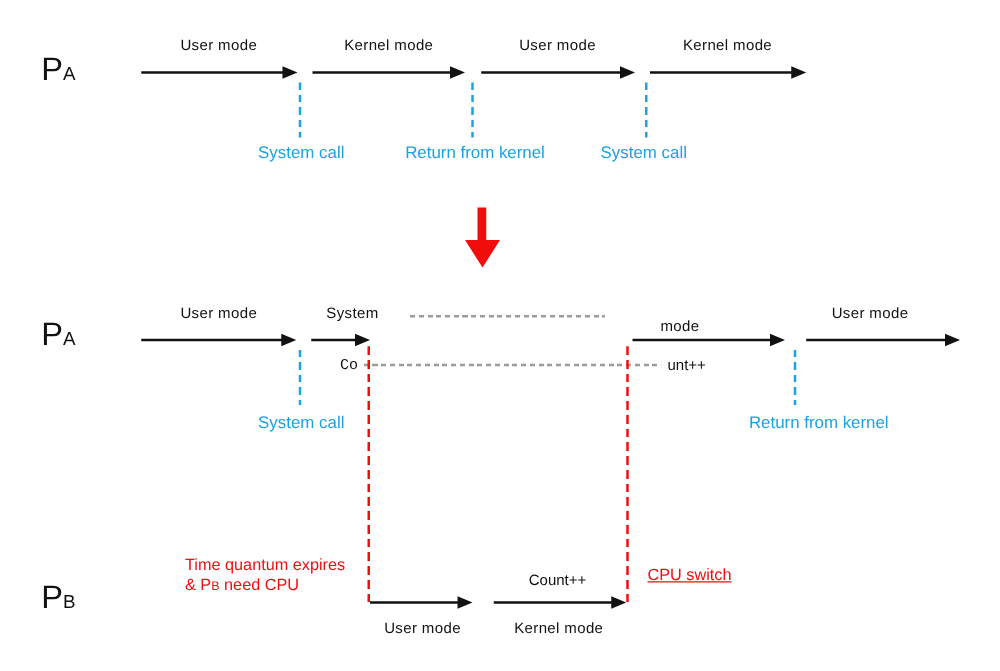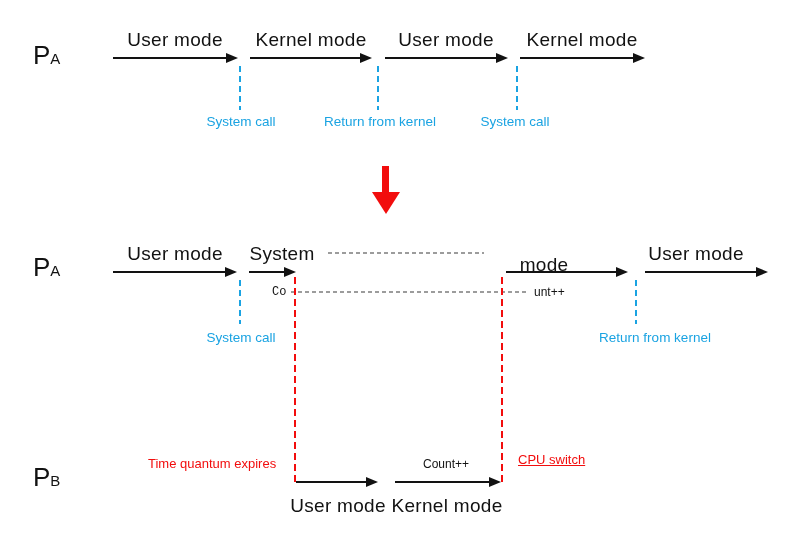--- a/index.html
+++ b/index.html
@@ -14,21 +14,21 @@
     position: relative;
     width: 800px;
     height: 537px;
     background: #ffffff;
     font-family: "Liberation Sans", "DejaVu Sans", sans-serif;
     color: var(--ink);
     overflow: hidden;
   }
   .abs { position: absolute; }
   .mode-label {
-    font-size: 19px;
+    font-size: 12px;
     letter-spacing: 0.3px;
     color: var(--ink);
     white-space: nowrap;
     transform: translateX(-50%);
   }
   .proc-label { font-size: 26px; color: var(--ink); line-height: 1; white-space: nowrap; }
   .proc-sub { font-size: 15px; }
   .cyan-label {
     font-size: 13.5px;
     color: var(--cyan);
@@ -152,22 +152,23 @@
   <div class="vdash-cyan" style="left:239px; top:280px; height:44px;"></div>
   <div class="vdash-cyan" style="left:635px; top:280px; height:44px;"></div>
   <div class="abs cyan-label" style="left:241px; top:330px;">System call</div>
   <div class="abs cyan-label" style="left:655px; top:330px;">Return from kernel</div>
 
   <div class="vdash-red" style="left:294px; top:277px; height:206px;"></div>
   <div class="vdash-red" style="left:501px; top:277px; height:206px;"></div>
 
   <div class="abs proc-label" style="left:33px; top:464px;"><span>P</span><span class="proc-sub">B</span></div>
 
-  <div class="abs red-label" style="left:148px; top:444px;margin-top:12px;">
+  <div class="abs red-label" style="left:148px; top:444px;">
     <div>Time quantum expires</div>
+    <div><span>&amp; P</span><span class="red-sub">B</span><span> need CPU</span></div>
   </div>
 
   <div class="abs red-label" style="left:518px; top:452px;text-decoration:underline;">CPU switch</div>
 
   <div class="abs count-label center-x" style="left:446px; top:457px;">Count++</div>
 
   <div class="arrow" style="left:296px; top:477px; width:82px;">
       <div class="arrow-line"></div>
       <div class="arrow-head"></div>
     </div>

